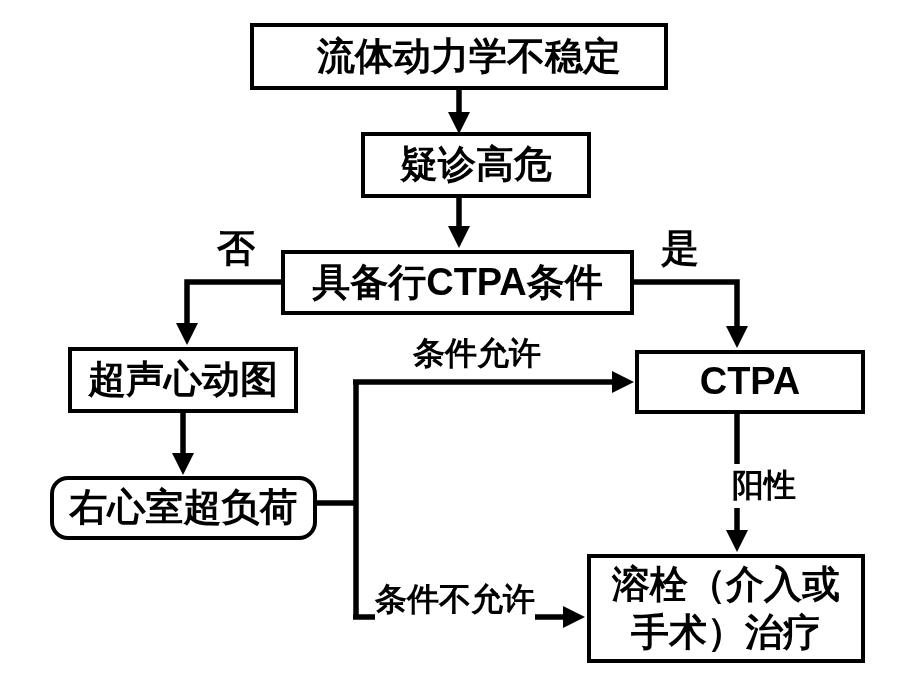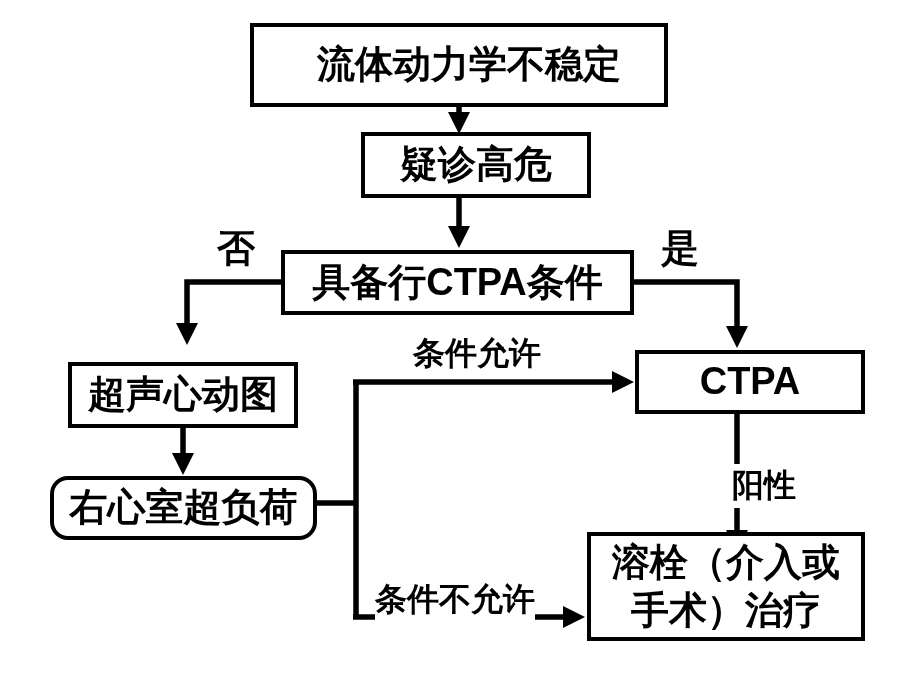--- a/index.html
+++ b/index.html
@@ -86,45 +86,45 @@
     <path d="M353,382 L616,382"></path>
     <polygon points="634,382 612,371 612,393"></polygon>
 
     <path d="M353,617 L567,617"></path>
     <polygon points="585,617 563,606 563,628"></polygon>
 
     <path d="M737,414 L737,534"></path>
     <polygon points="737,552 726,530 748,530"></polygon>
   </svg>
 
-  <div class="node" style="left:250px; top:23px; width:418px; height:84px;padding-left:20px;">
+  <div class="node" style="left:250px; top:23px; width:418px; height:67px;padding-left:20px;">
     <span>流体动力学不稳定</span>
   </div>
 
   <div class="node" style="left:345px; top:132px; width:230px; height:66px;margin-left:16px;">
     <span>疑诊高危</span>
   </div>
 
   <div class="node" style="left:281px; top:250px; width:353px; height:65px;justify-content:center;">
     <span>具备行CTPA条件</span>
   </div>
 
-  <div class="node" style="left:68px; top:362px; width:230px; height:66px;align-items:center;">
+  <div class="node" style="left:68px; top:347px; width:230px; height:66px;align-items:center;">
     <span>超声心动图</span>
   </div>
 
   <div class="node" style="left:50px; top:476px; width:267px; height:64px;border-radius:18px;">
     <span>右心室超负荷</span>
   </div>
 
   <div class="node" style="left:635px; top:350px; width:230px; height:64px;">
     <span>CTPA</span>
   </div>
 
-  <div class="node" style="left:587px; top:532px; width:278px; height:109px;">
+  <div class="node" style="left:587px; top:554px; width:278px; height:109px;">
     <span>溶栓（介入或
 手术）治疗</span>
   </div>
 
   <div class="edge-label" style="left:236px; top:248px;">否</div>
 
   <div class="edge-label" style="left:680px; top:248px;">是</div>
 
   <div class="edge-label small" style="left:477px; top:354px;">条件允许</div>
 

